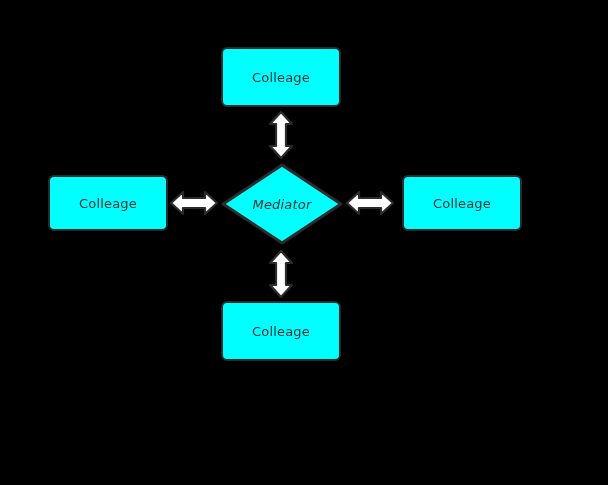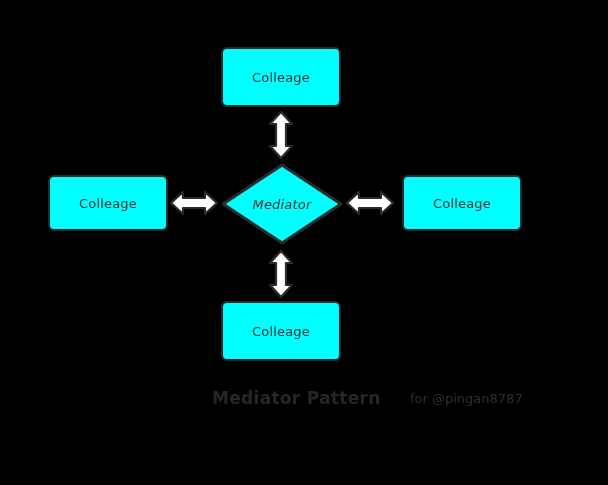--- a/index.html
+++ b/index.html
@@ -157,18 +157,14 @@
       <polygon points="15,1 26,13 20,13 20,35 26,35 15,47 4,35 10,35 10,13 4,13" fill="#ffffff" stroke="#2b2b2b" stroke-width="2.2" stroke-linejoin="round"></polygon>
     </svg>
   </div>
 
   <div class="arrow" id="arrow-bottom">
     <svg width="30" height="48" viewBox="0 0 30 48">
       <polygon points="15,1 26,13 20,13 20,35 26,35 15,47 4,35 10,35 10,13 4,13" fill="#ffffff" stroke="#2b2b2b" stroke-width="2.2" stroke-linejoin="round"></polygon>
     </svg>
   </div>
 
-  <div id="caption">
-    <span id="caption-title">Mediator Pattern</span>
-    <span id="caption-credit">for @pingan8787</span>
-  </div>
 
 </div>
 
 </body></html>

